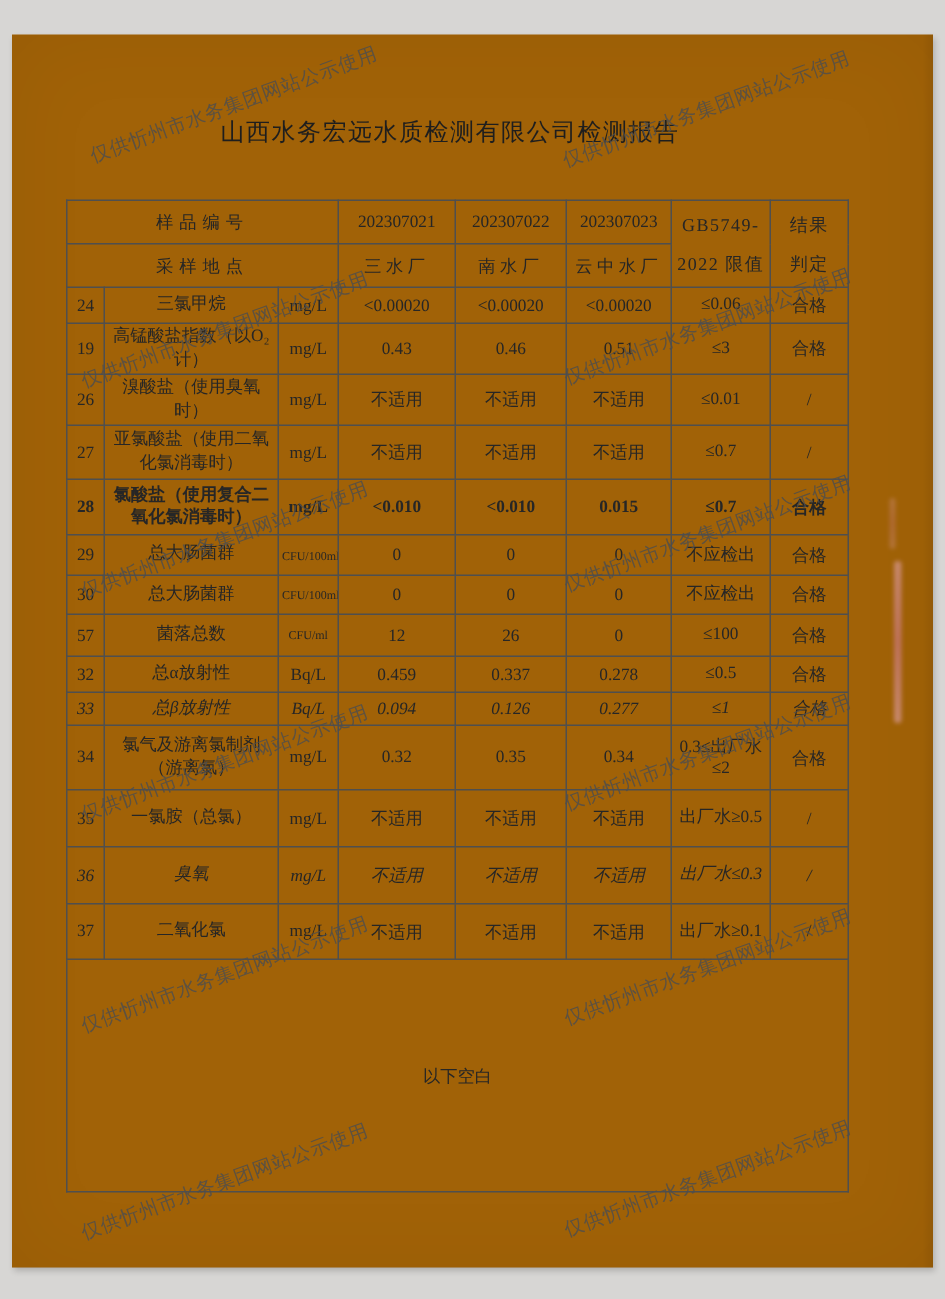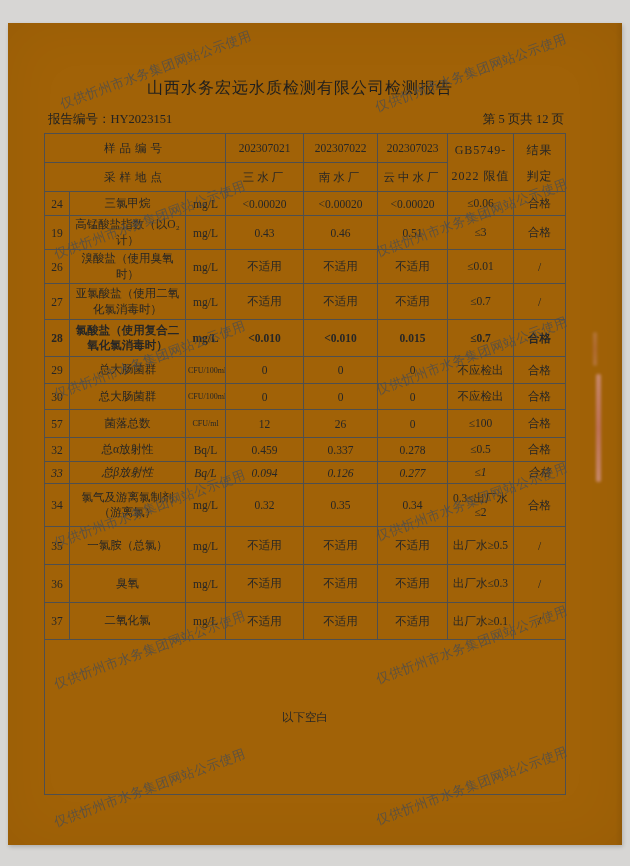--- a/index.html
+++ b/index.html
@@ -58,26 +58,20 @@
     position:absolute;right:0;top:0;bottom:0;width:7px;
     background:linear-gradient(to right, rgba(0,0,0,0), rgba(0,0,0,0.07));
   }
 </style>
 </head>
 <body>
 
 <div class="paper">
   <div class="doc-title">山西水务宏远水质检测有限公司检测报告</div>
 
-  <div class="meta-row">
-    <span>
-      <span>报告编号：</span><span>HY2023151</span>
-    </span>
-    <span>第 5 页共 12 页</span>
-  </div>
 
   <table class="report">
     <colgroup>
       <col style="width:25px">
         <col style="width:116px">
         <col style="width:40px">
       <col style="width:78px">
         <col style="width:74px">
         <col style="width:70px">
       <col style="width:66px">
@@ -217,21 +211,21 @@
         <tr style="height: 38px;">
     <td>35</td>
     <td class="c-name">一氯胺（总氯）</td>
     <td class="c-unit">mg/L</td>
     <td>不适用</td>
     <td>不适用</td>
     <td>不适用</td>
     <td class="c-limit">出厂水≥0.5</td>
     <td>/</td>
   </tr>
-        <tr style="height: 38px;">
+        <tr style="height: 38px; font-style: italic;">
     <td>36</td>
     <td class="c-name">臭氧</td>
     <td class="c-unit">mg/L</td>
     <td>不适用</td>
     <td>不适用</td>
     <td>不适用</td>
     <td class="c-limit">出厂水≤0.3</td>
     <td>/</td>
   </tr>
         <tr style="height: 37px;">

